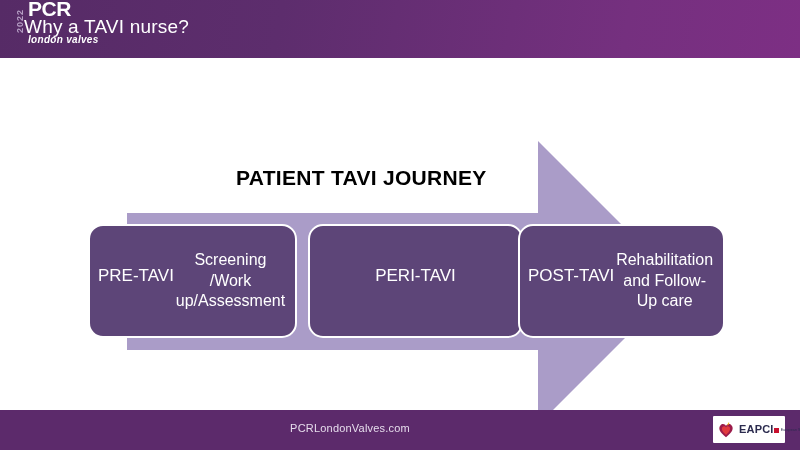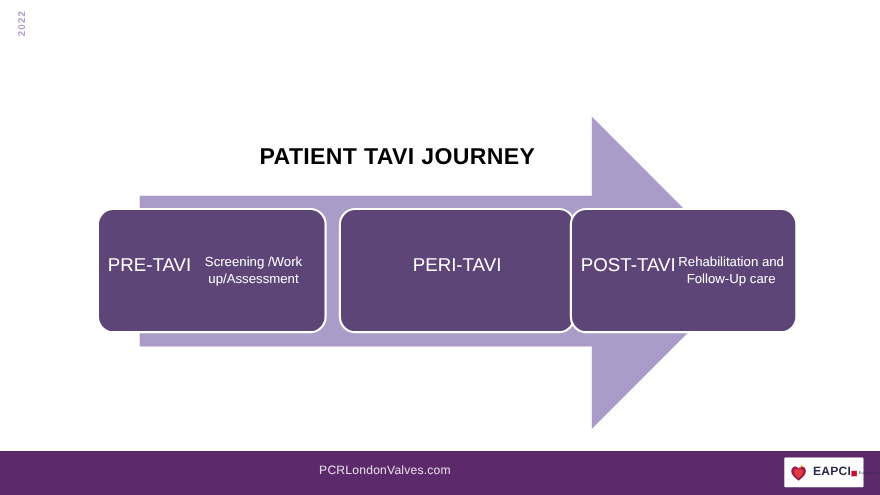--- a/index.html
+++ b/index.html
@@ -35,21 +35,21 @@
     font-weight: 400;
     color: #ffffff;
     letter-spacing: 0.2px;
     white-space: nowrap;
   }
 
   
   .diagram {
     position: absolute;
     left: 0;
-    top: 41px;
+    top: 76px;
     width: 800px;
     height: 352px;
   }
   .journey-title {
     position: absolute;
     left: 236px;
     top: 90px;
     font-size: 21px;
     font-weight: bold;
     color: #000000;
@@ -81,21 +81,21 @@
   .stage-box.b3 { left: 518px; top: 148px; width: 207px; height: 114px; }
 
   .stage-label {
     font-size: 17px;
     font-weight: 400;
     line-height: 1.15;
     margin-bottom: 10px;
     white-space: nowrap;
   }
   .stage-desc {
-    font-size: 12px;
+    font-size: 16px;
     font-weight: 400;
     line-height: 1.28;
   }
 
   
   .footer-bar {
     position: absolute;
     left: 0;
     top: 410px;
     width: 800px;
@@ -201,20 +201,23 @@
     color: #2b2b4e;
     white-space: nowrap;
     letter-spacing: 0.1px;
   }
 </style>
 </head>
 <body>
 
 <div class="slide">
 
+  <div class="header-bar">
+    <div class="header-title">Why a TAVI nurse?</div>
+  </div>
 
   <div class="diagram">
 
     <div class="journey-title">PATIENT TAVI JOURNEY</div>
 
     <svg class="arrow-svg" width="800" height="352" viewBox="0 0 800 352">
       <polygon points="127,137 538,137 538,65 680,207 538,349 538,274 127,274" fill="#aa9cc8"></polygon>
     </svg>
 
     <div class="stage-box b1">

